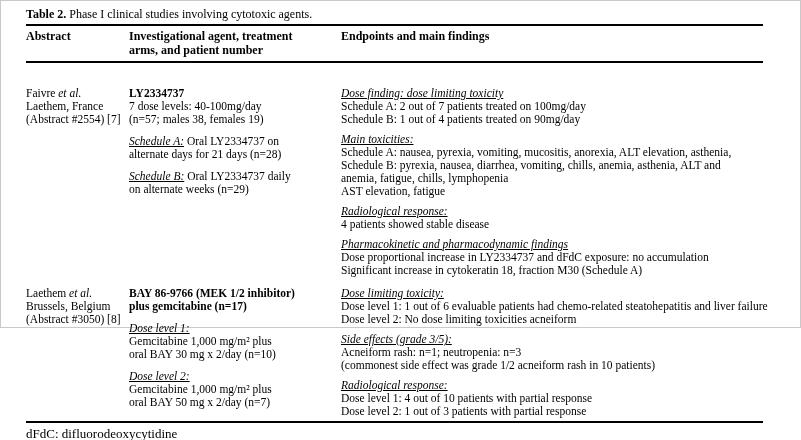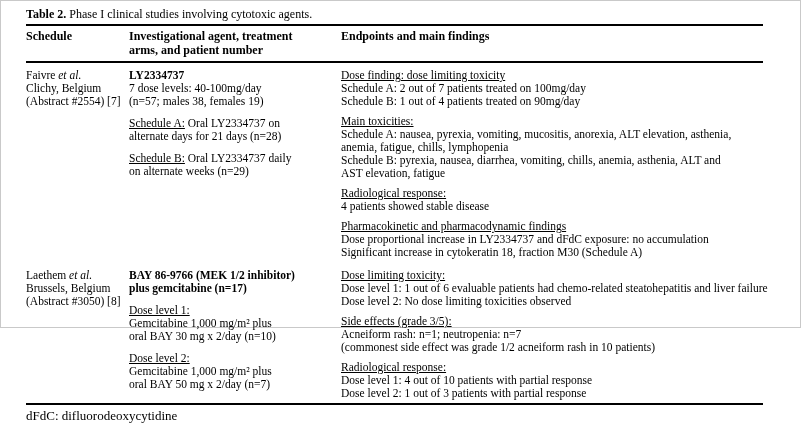--- a/index.html
+++ b/index.html
@@ -14,64 +14,64 @@
     border: 1px solid #c9c9c9;
     padding: 6px 37px 0 25px;
     background: #fff;
   }
   .caption {
     font-size: 12px; line-height: 15px;
     padding-bottom: 2px;
     border-bottom: 2px solid #000;
   }
   .bold { font-weight: bold; }
-  .u { text-decoration: underline; text-underline-offset: 1px; }
+  .u { text-decoration: underline; text-underline-offset: 1px; font-style: italic; }
   .center { text-align: left; }
   .header-row {
     display: grid; grid-template-columns: 103px 212px 1fr;
     font-weight: bold; font-size: 12px; line-height: 14px;
     padding: 3px 0 4px;
     border-bottom: 2px solid #000;
   }
   .tbody {
-    padding: 6px 0 3px;
+    padding: 24px 0 3px;
     border-bottom: 2px solid #000;
   }
   .trow { display: grid; grid-template-columns: 103px 212px 1fr; }
   .trow + .trow { margin-top: 10px; }
   .cell-abstract .line { white-space: nowrap; }
   .para { margin-top: 9px; }
   .section + .section { margin-top: 7px; }
   .eline { white-space: nowrap; }
   .footnote { margin-top: 4px; font-size: 13px; }
 </style>
 </head>
 <body>
 
 <div class="page">
 
   <div class="caption">
     <span class="bold">Table 2.</span><span> Phase I clinical studies involving cytotoxic agents.</span>
   </div>
 
   <div class="header-row">
-    <div>Schedule</div>
+    <div>Abstract</div>
     <div class="center">
       <div>Investigational agent, treatment</div>
       <div>arms, and patient number</div>
     </div>
     <div class="center">Endpoints and main findings</div>
   </div>
 
   <div class="tbody">
 
     <div class="trow">
       <div class="cell-abstract">
         <div class="line"><span>Faivre</span> <i>et al.</i></div>
-        <div class="line">Clichy, Belgium</div>
+        <div class="line">Laethem, France</div>
         <div class="line">(Abstract #2554) [7]</div>
       </div>
       <div class="center">
         <div class="bold">LY2334737</div>
         <div>7 dose levels: 40-100mg/day</div>
         <div>(n=57; males 38, females 19)</div>
         <div class="para">
           <div><span class="u">Schedule A:</span><span> Oral LY2334737 on</span></div>
           <div>alternate days for 21 days (n=28)</div>
         </div>
@@ -82,22 +82,22 @@
       </div>
       <div class="center">
         <div class="section">
           <div class="u eline">Dose finding: dose limiting toxicity</div>
           <div class="eline">Schedule A: 2 out of 7 patients treated on 100mg/day</div>
           <div class="eline">Schedule B: 1 out of 4 patients treated on 90mg/day</div>
         </div>
         <div class="section">
           <div class="u eline">Main toxicities:</div>
           <div class="eline">Schedule A: nausea, pyrexia, vomiting, mucositis, anorexia, ALT elevation, asthenia,</div>
+          <div class="eline">Schedule B: pyrexia, nausea, diarrhea, vomiting, chills, anemia, asthenia, ALT and</div>
           <div class="eline">anemia, fatigue, chills, lymphopenia</div>
-          <div class="eline">Schedule B: pyrexia, nausea, diarrhea, vomiting, chills, anemia, asthenia, ALT and</div>
           <div class="eline">AST elevation, fatigue</div>
         </div>
         <div class="section">
           <div class="u eline">Radiological response:</div>
           <div class="eline">4 patients showed stable disease</div>
         </div>
         <div class="section">
           <div class="u eline">Pharmacokinetic and pharmacodynamic findings</div>
           <div class="eline">Dose proportional increase in LY2334737 and dFdC exposure: no accumulation</div>
           <div class="eline">Significant increase in cytokeratin 18, fraction M30 (Schedule A)</div>
@@ -122,25 +122,25 @@
         <div class="para">
           <div class="u">Dose level 2:</div>
           <div>Gemcitabine 1,000 mg/m² plus</div>
           <div>oral BAY 50 mg x 2/day (n=7)</div>
         </div>
       </div>
       <div class="center">
         <div class="section">
           <div class="u eline">Dose limiting toxicity:</div>
           <div class="eline">Dose level 1: 1 out of 6 evaluable patients had chemo-related steatohepatitis and liver failure</div>
-          <div class="eline">Dose level 2: No dose limiting toxicities observed</div>
+          <div class="eline">Dose level 2: No dose limiting toxicities acneiform</div>
         </div>
         <div class="section">
           <div class="u eline">Side effects (grade 3/5):</div>
-          <div class="eline">Acneiform rash: n=1; neutropenia: n=7</div>
+          <div class="eline">Acneiform rash: n=1; neutropenia: n=3</div>
           <div class="eline">(commonest side effect was grade 1/2 acneiform rash in 10 patients)</div>
         </div>
         <div class="section">
           <div class="u eline">Radiological response:</div>
           <div class="eline">Dose level 1: 4 out of 10 patients with partial response</div>
           <div class="eline">Dose level 2: 1 out of 3 patients with partial response</div>
         </div>
       </div>
     </div>
 

